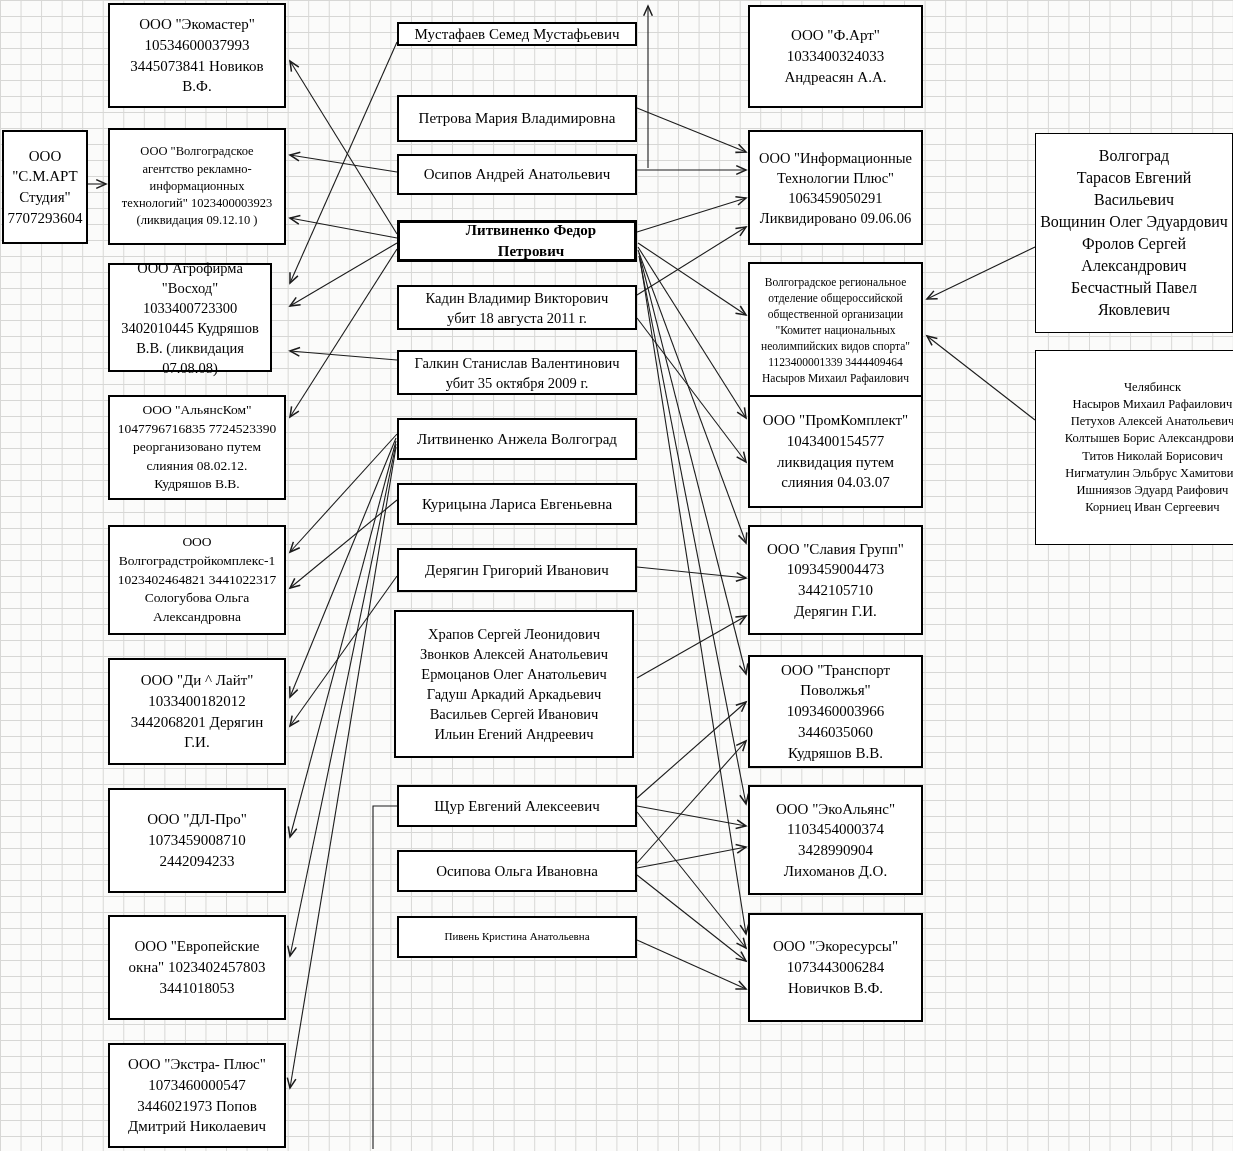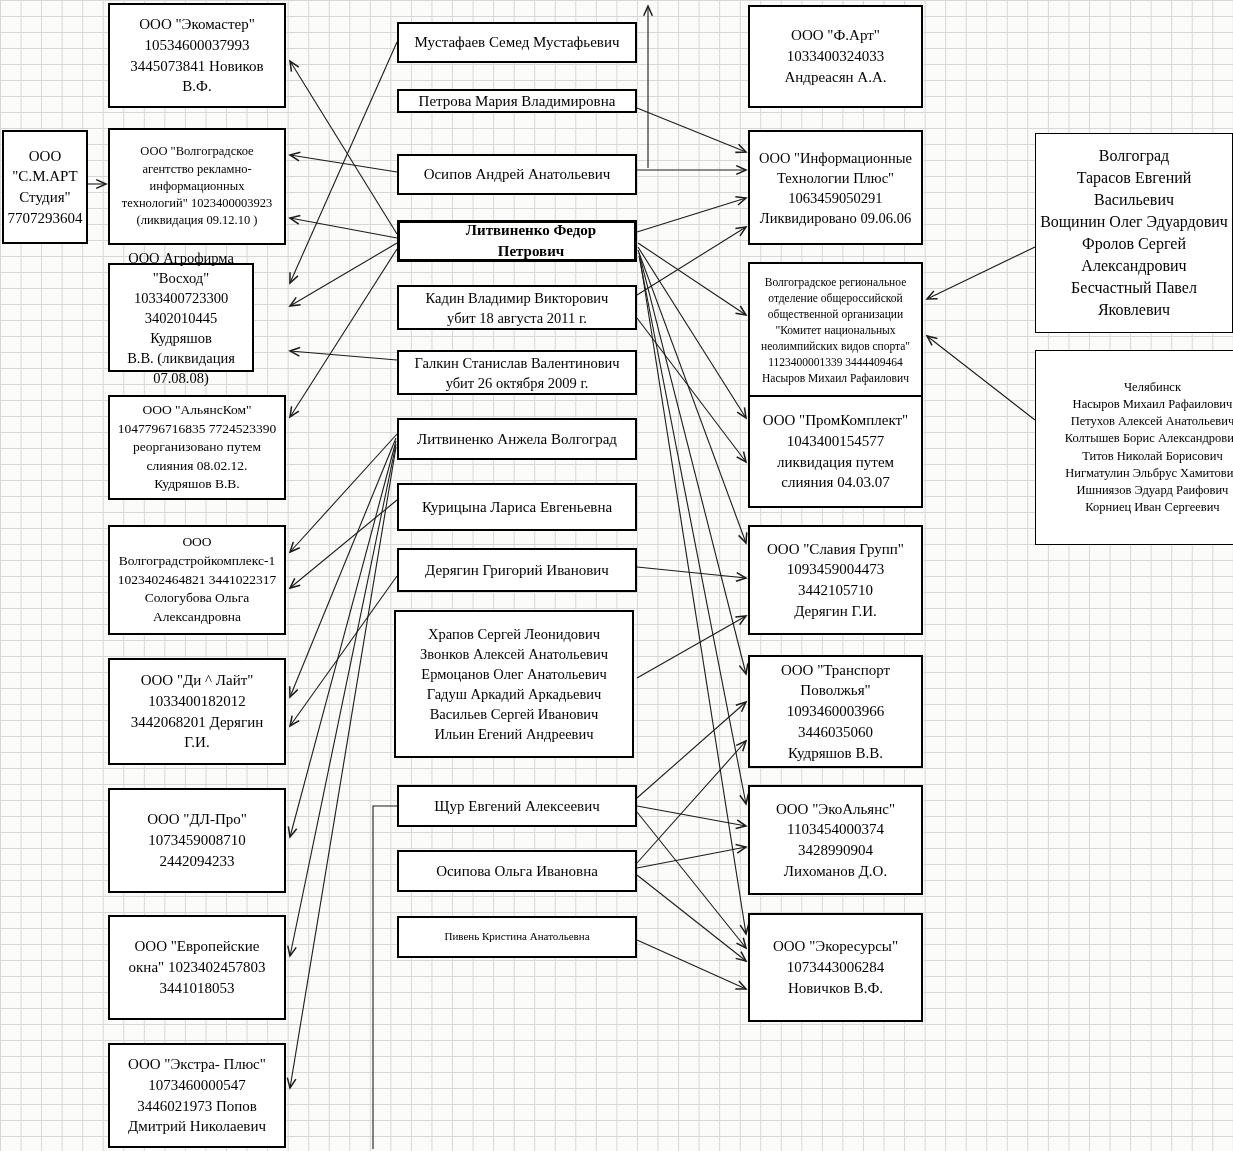--- a/index.html
+++ b/index.html
@@ -95,21 +95,21 @@
 7707293604</div>
       <div class="node" style="left: 108px; top: 3px; width: 178px; height: 105px; font-size: 15px; background: rgb(255, 255, 255); border-color: rgb(0, 0, 0);">ООО "Экомастер"
 10534600037993
 3445073841 Новиков
 В.Ф.</div>
       <div class="node" style="left: 108px; top: 128px; width: 178px; height: 117px; font-size: 12.5px; background: rgb(255, 255, 255); border-color: rgb(0, 0, 0);">ООО "Волгоградское
 агентство рекламно-
 информационных
 технологий" 1023400003923
 (ликвидация 09.12.10 )</div>
-      <div class="node" style="left: 108px; top: 263px; width: 146px; height: 109px; font-size: 14.5px; background: rgb(255, 255, 255); border-color: rgb(0, 0, 0);">ООО Агрофирма
+      <div class="node" style="left: 108px; top: 263px; width: 164px; height: 109px; font-size: 14.5px; background: rgb(255, 255, 255); border-color: rgb(0, 0, 0);">ООО Агрофирма
 "Восход" 1033400723300
 3402010445 Кудряшов
 В.В. (ликвидация
 07.08.08)</div>
       <div class="node" style="left: 108px; top: 395px; width: 178px; height: 105px; font-size: 13.5px; background: rgb(255, 255, 255); border-color: rgb(0, 0, 0);">ООО "АльянсКом"
 1047796716835 7724523390
 реорганизовано путем
 слияния 08.02.12.
 Кудряшов В.В.</div>
       <div class="node" style="left: 108px; top: 525px; width: 178px; height: 110px; font-size: 13.5px; background: rgb(255, 255, 255); border-color: rgb(0, 0, 0);">ООО
@@ -124,30 +124,30 @@
       <div class="node" style="left: 108px; top: 788px; width: 178px; height: 105px; font-size: 15px; background: rgb(255, 255, 255); border-color: rgb(0, 0, 0);">ООО "ДЛ-Про"
 1073459008710
 2442094233</div>
       <div class="node" style="left: 108px; top: 915px; width: 178px; height: 105px; font-size: 15px; background: rgb(255, 255, 255); border-color: rgb(0, 0, 0);">ООО "Европейские
 окна" 1023402457803
 3441018053</div>
       <div class="node" style="left: 108px; top: 1043px; width: 178px; height: 105px; font-size: 15px; background: rgb(255, 255, 255); border-color: rgb(0, 0, 0);">ООО "Экстра- Плюс"
 1073460000547
 3446021973 Попов
 Дмитрий Николаевич</div>
-      <div class="node" style="left: 397px; top: 22px; width: 240px; height: 41px; font-size: 15px; background: rgb(255, 255, 255); border-color: rgb(0, 0, 0);">Мустафаев Семед Мустафьевич</div>
-      <div class="node" style="left: 397px; top: 89px; width: 240px; height: 24px; font-size: 15px; background: rgb(255, 255, 255); border-color: rgb(0, 0, 0);">Петрова Мария Владимировна</div>
+      <div class="node" style="left: 397px; top: 22px; width: 240px; height: 24px; font-size: 15px; background: rgb(255, 255, 255); border-color: rgb(0, 0, 0);">Мустафаев Семед Мустафьевич</div>
+      <div class="node" style="left: 397px; top: 95px; width: 240px; height: 47px; font-size: 15px; background: rgb(255, 255, 255); border-color: rgb(0, 0, 0);">Петрова Мария Владимировна</div>
       <div class="node" style="left: 397px; top: 154px; width: 240px; height: 41px; font-size: 15px; background: rgb(255, 255, 255); border-color: rgb(0, 0, 0);">Осипов Андрей Анатольевич</div>
       <div class="node bold" style="left: 397px; top: 220px; width: 240px; height: 42px; font-size: 15px; background: rgb(255, 255, 255); border-color: rgb(0, 0, 0);">Литвиненко Федор Петрович</div>
       <div class="node" style="left: 397px; top: 285px; width: 240px; height: 45px; font-size: 14.5px; background: rgb(255, 255, 255); border-color: rgb(0, 0, 0);">Кадин Владимир Викторович
 убит 18 августа 2011 г.</div>
       <div class="node" style="left: 397px; top: 350px; width: 240px; height: 45px; font-size: 14.5px; background: rgb(255, 255, 255); border-color: rgb(0, 0, 0);">Галкин Станислав Валентинович
-убит 26 октября 2009 г.</div>
+убит 35 октября 2009 г.</div>
       <div class="node" style="left: 397px; top: 418px; width: 240px; height: 42px; font-size: 15px; background: rgb(255, 255, 255); border-color: rgb(0, 0, 0);">Литвиненко Анжела Волгоград</div>
-      <div class="node" style="left: 397px; top: 483px; width: 240px; height: 48px; font-size: 15px; background: rgb(255, 255, 255); border-color: rgb(0, 0, 0);">Курицына Лариса Евгеньевна</div>
+      <div class="node" style="left: 397px; top: 483px; width: 240px; height: 42px; font-size: 15px; background: rgb(255, 255, 255); border-color: rgb(0, 0, 0);">Курицына Лариса Евгеньевна</div>
       <div class="node" style="left: 397px; top: 548px; width: 240px; height: 44px; font-size: 15px; background: rgb(255, 255, 255); border-color: rgb(0, 0, 0);">Дерягин Григорий Иванович</div>
       <div class="node" style="left: 394px; top: 610px; width: 240px; height: 148px; font-size: 14.5px; background: rgb(255, 255, 255); border-color: rgb(0, 0, 0);">Храпов Сергей Леонидович
 Звонков Алексей Анатольевич
 Ермоцанов Олег Анатольевич
 Гадуш Аркадий Аркадьевич
 Васильев Сергей Иванович
 Ильин Егений Андреевич</div>
       <div class="node" style="left: 397px; top: 785px; width: 240px; height: 42px; font-size: 15px; background: rgb(255, 255, 255); border-color: rgb(0, 0, 0);">Щур Евгений Алексеевич</div>
       <div class="node" style="left: 397px; top: 850px; width: 240px; height: 42px; font-size: 15px; background: rgb(255, 255, 255); border-color: rgb(0, 0, 0);">Осипова Ольга Ивановна</div>
       <div class="node" style="left: 397px; top: 916px; width: 240px; height: 42px; font-size: 11px; background: rgb(255, 255, 255); border-color: rgb(0, 0, 0);">Пивень Кристина Анатольевна</div>

